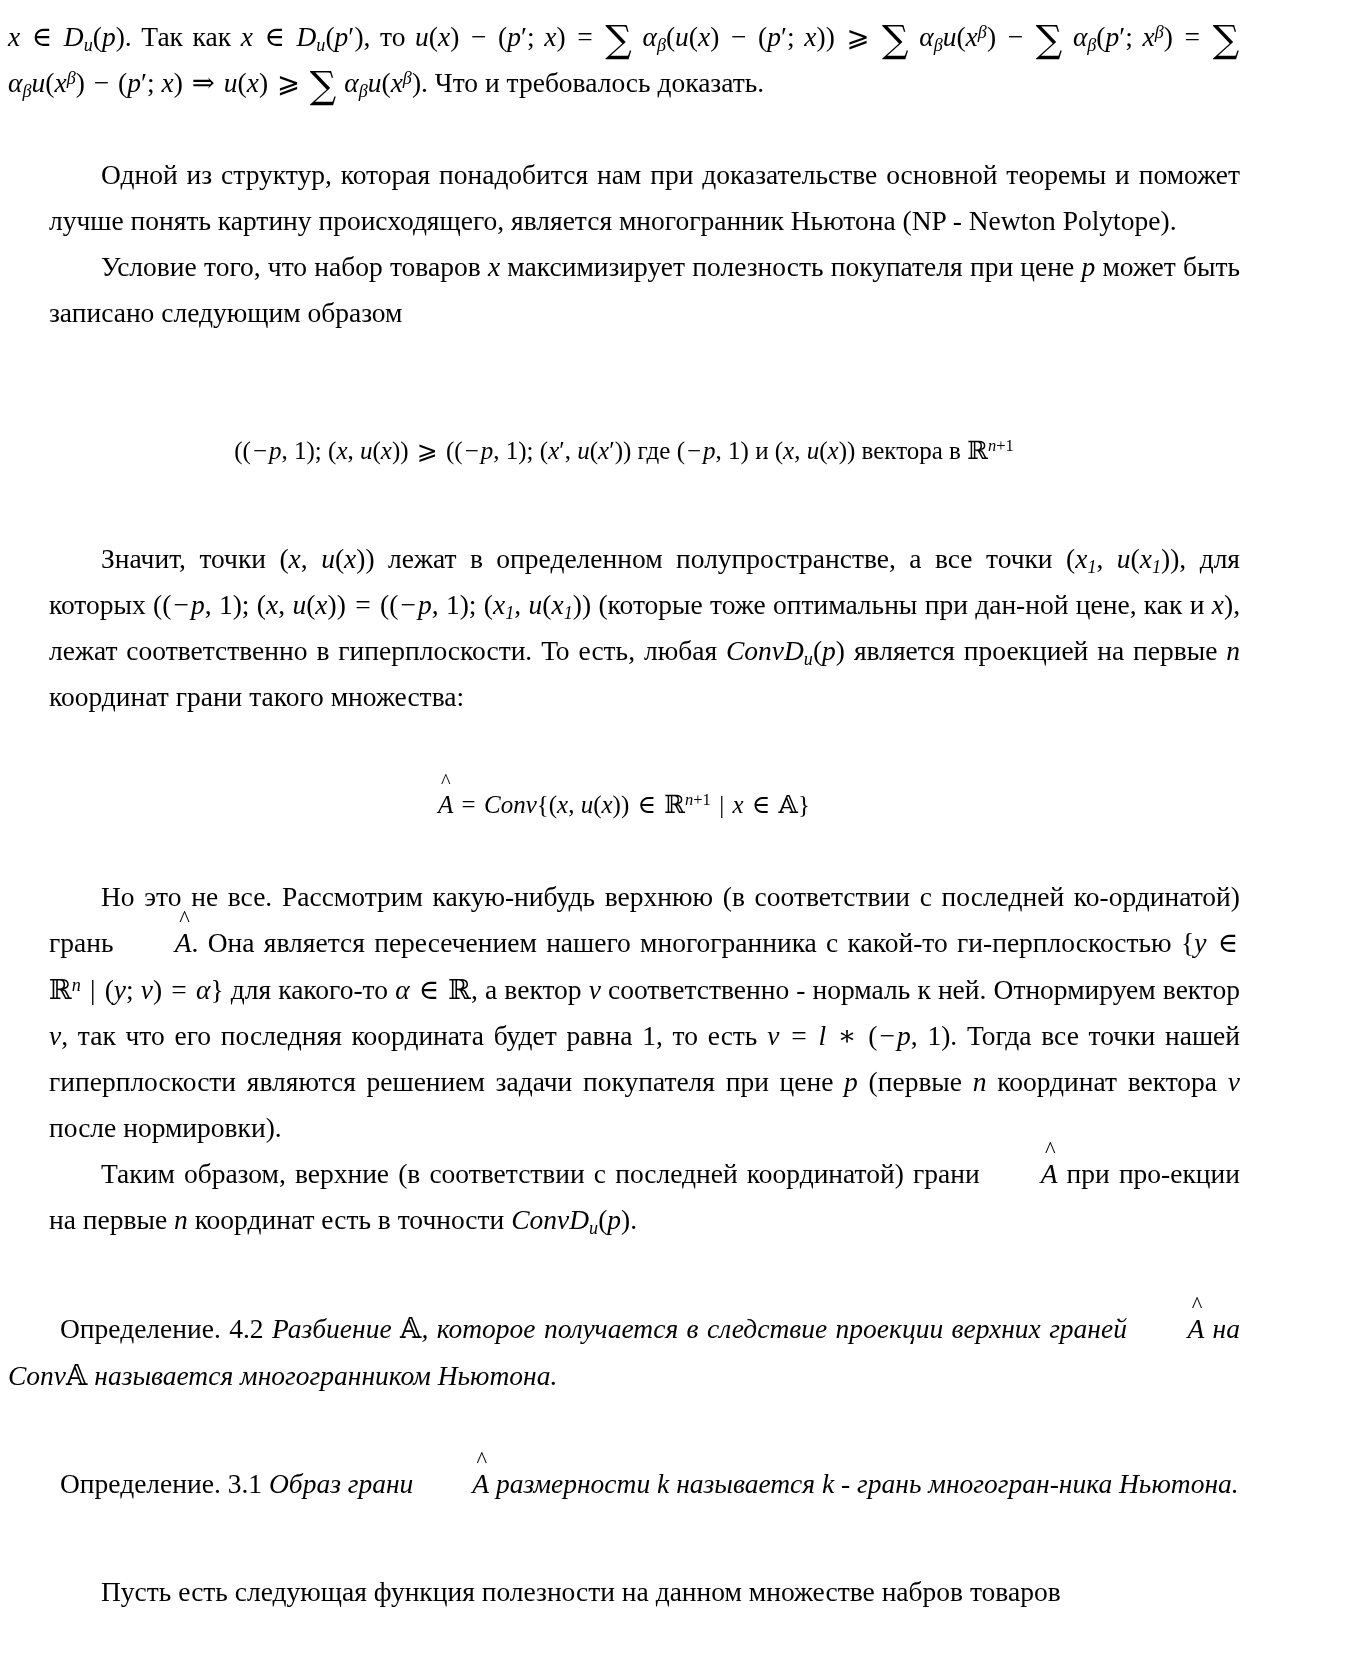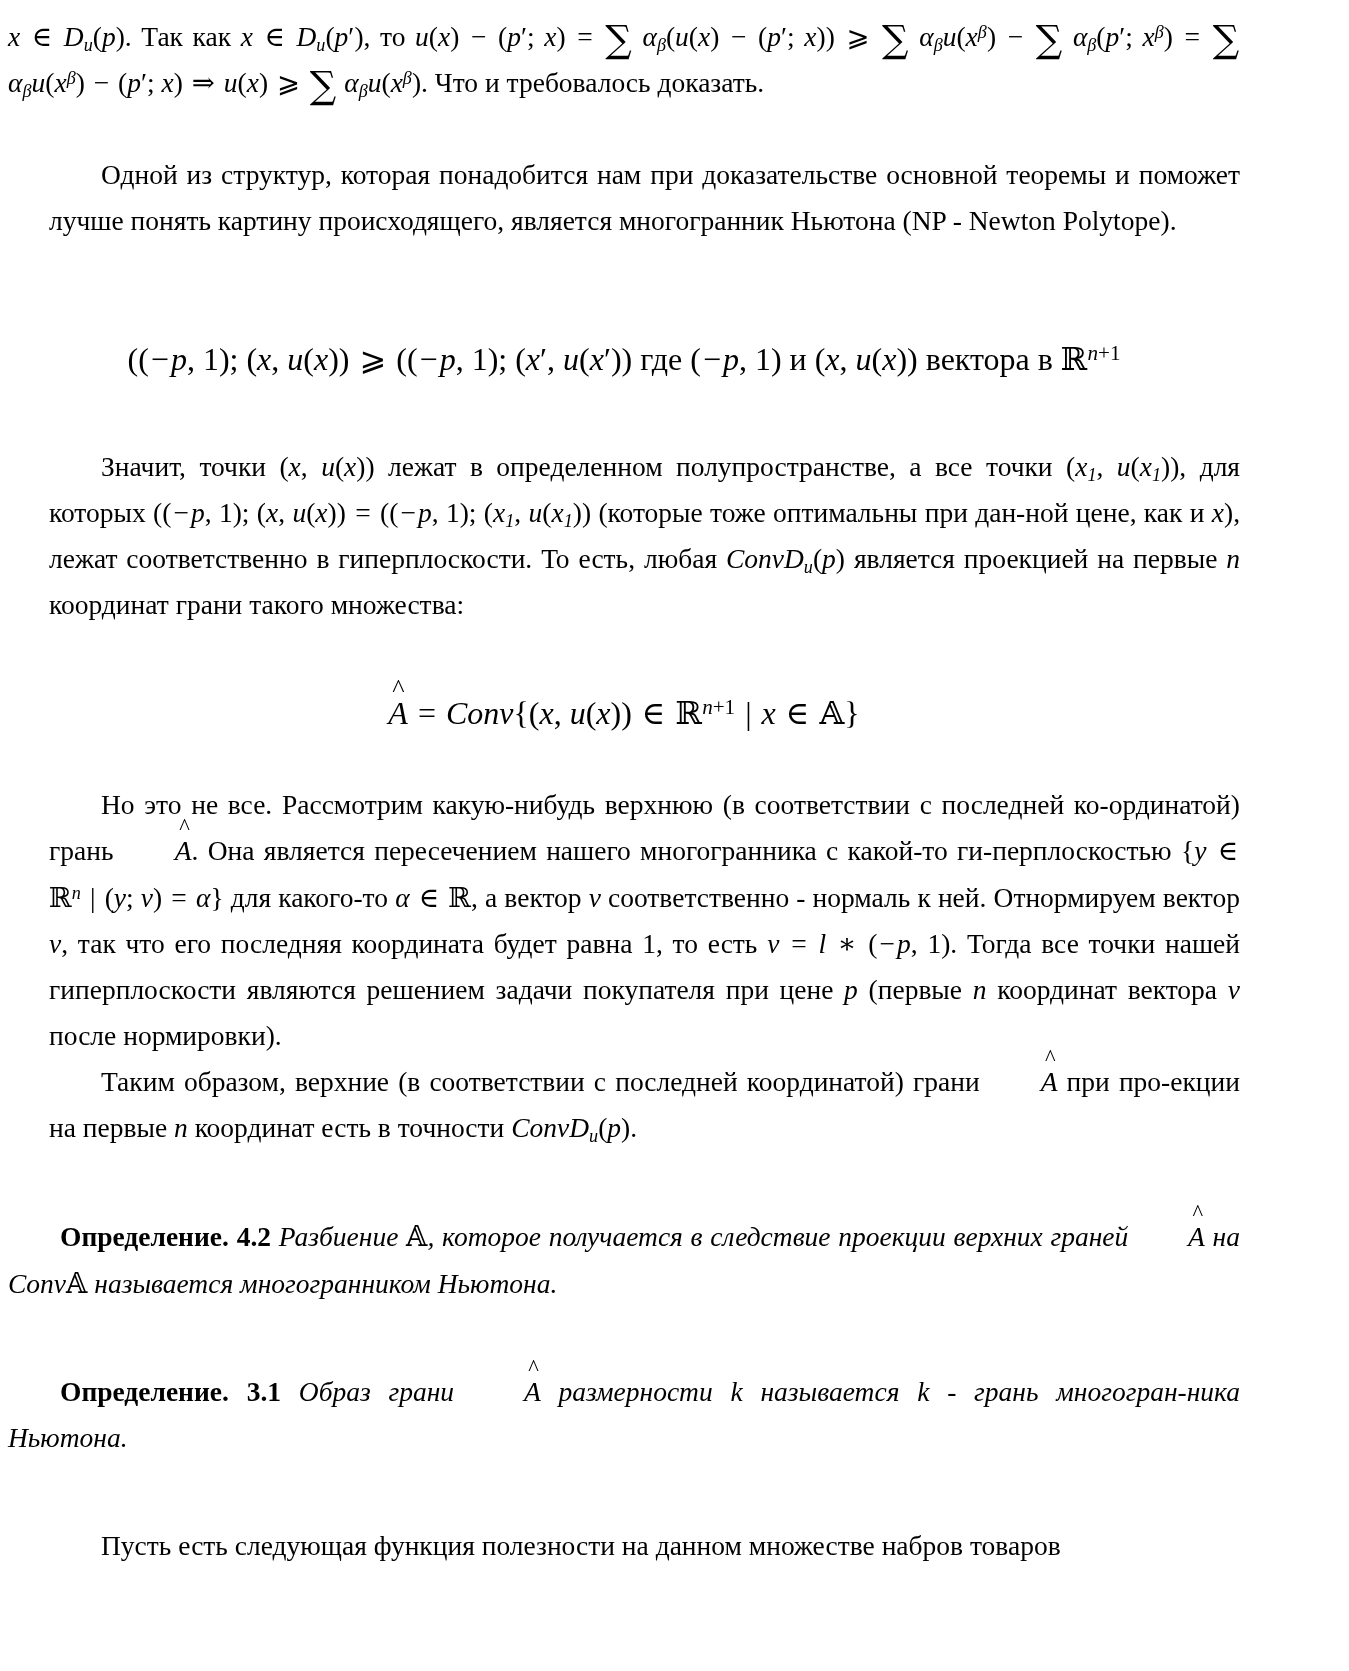--- a/index.html
+++ b/index.html
@@ -34,21 +34,21 @@
     line-height: 46px;
     text-align: justify;
     text-justify: inter-word;
     margin: 0;
     hyphens: manual;
   }
   .para.indent { text-indent: 52px; margin-left: 41px; }
   .para.noindent { text-indent: 0; }
 
   .display {
-    font-size: 32px;
+    font-size: 25px;
     line-height: 46px;
     text-align: center;
     margin: 0;
   }
 
   .gap-sm { height: 14px; }
   .gap-md { height: 30px; }
   .gap-lg { height: 46px; }
   .gap-xl { height: 62px; }
 
@@ -102,41 +102,42 @@
 
   
   .defn {
     font-size: 27.5px;
     line-height: 46px;
     text-align: justify;
     margin: 0;
     text-indent: 52px;
   }
   .defn .deflabel {
-    font-weight: bold;
+    font-weight: normal;
     font-style: normal;
   }
   .defn .defbody {
     font-style: italic;
   }
 </style>
 </head>
 <body>
 
 <div class="page">
   <div class="body-col">
 
     <div class="gap-sm"></div>
 
     <p class="para noindent"><span class="m">x</span> <span class="op">∈</span> <span class="m">D<sub>u</sub></span>(<span class="m">p</span>). Так как <span class="m">x</span> <span class="op">∈</span> <span class="m">D<sub>u</sub></span>(<span class="m">p</span><span class="num">′</span>), то <span class="m">u</span>(<span class="m">x</span>) <span class="op">−</span> (<span class="m">p</span><span class="num">′</span>; <span class="m">x</span>) <span class="op">=</span> <span class="sum">∑</span> <span class="m">α<sub>β</sub></span>(<span class="m">u</span>(<span class="m">x</span>) <span class="op">−</span> (<span class="m">p</span><span class="num">′</span>; <span class="m">x</span>)) <span class="op">⩾</span> <span class="sum">∑</span> <span class="m">α<sub>β</sub>u</span>(<span class="m">x</span><sup class="m">β</sup>) <span class="op">−</span> <span class="sum">∑</span> <span class="m">α<sub>β</sub></span>(<span class="m">p</span><span class="num">′</span>; <span class="m">x</span><sup class="m">β</sup>) <span class="op">=</span> <span class="sum">∑</span> <span class="m">α<sub>β</sub>u</span>(<span class="m">x</span><sup class="m">β</sup>) <span class="op">−</span> (<span class="m">p</span><span class="num">′</span>; <span class="m">x</span>) <span class="op">⇒</span> <span class="m">u</span>(<span class="m">x</span>) <span class="op">⩾</span> <span class="sum">∑</span> <span class="m">α<sub>β</sub>u</span>(<span class="m">x</span><sup class="m">β</sup>). <span>Что и требовалось доказать.</span></p>
 
     <div class="gap-lg"></div>
 
     <p class="para indent">Одной из структур, которая понадобится нам при доказательстве основной теоремы и поможет лучше понять картину происходящего, является многогранник Ньютона (NP - Newton Polytope).</p>
 
+    <p class="para indent">Условие того, что набор товаров <span class="m">x</span> максимизирует полезность покупателя при цене <span class="m">p</span> может быть записано следующим образом</p>
 
     <div class="gap-xl"></div>
     <div class="gap-md"></div>
 
     <div class="display">((<span class="op">−</span><span class="m">p</span>, <span class="num">1</span>); (<span class="m">x</span>, <span class="m">u</span>(<span class="m">x</span>)) <span class="op">⩾</span> ((<span class="op">−</span><span class="m">p</span>, <span class="num">1</span>); (<span class="m">x</span><span class="num">′</span>, <span class="m">u</span>(<span class="m">x</span><span class="num">′</span>)) <span class="mup">где</span> (<span class="op">−</span><span class="m">p</span>, <span class="num">1</span>) <span class="mup">и</span> (<span class="m">x</span>, <span class="m">u</span>(<span class="m">x</span>)) <span class="mup">вектора в</span> <span class="bb">ℝ</span><sup class="m">n<span class="num">+1</span></sup></div>
 
     <div class="gap-xl"></div>
 
     <p class="para indent">Значит, точки (<span class="m">x</span>, <span class="m">u</span>(<span class="m">x</span>)) лежат в определенном полупространстве, а все точки (<span class="m">x<sub>1</sub></span>, <span class="m">u</span>(<span class="m">x<sub>1</sub></span>)), для которых ((<span class="op">−</span><span class="m">p</span>, <span class="num">1</span>); (<span class="m">x</span>, <span class="m">u</span>(<span class="m">x</span>)) <span class="op">=</span> ((<span class="op">−</span><span class="m">p</span>, <span class="num">1</span>); (<span class="m">x<sub>1</sub></span>, <span class="m">u</span>(<span class="m">x<sub>1</sub></span>)) (которые тоже оптимальны при дан‐ной цене, как и <span class="m">x</span>), лежат соответственно в гиперплоскости. То есть, любая <span class="m">ConvD<sub>u</sub></span>(<span class="m">p</span>) является проекцией на первые <span class="m">n</span> координат грани такого множества:</p>
 

